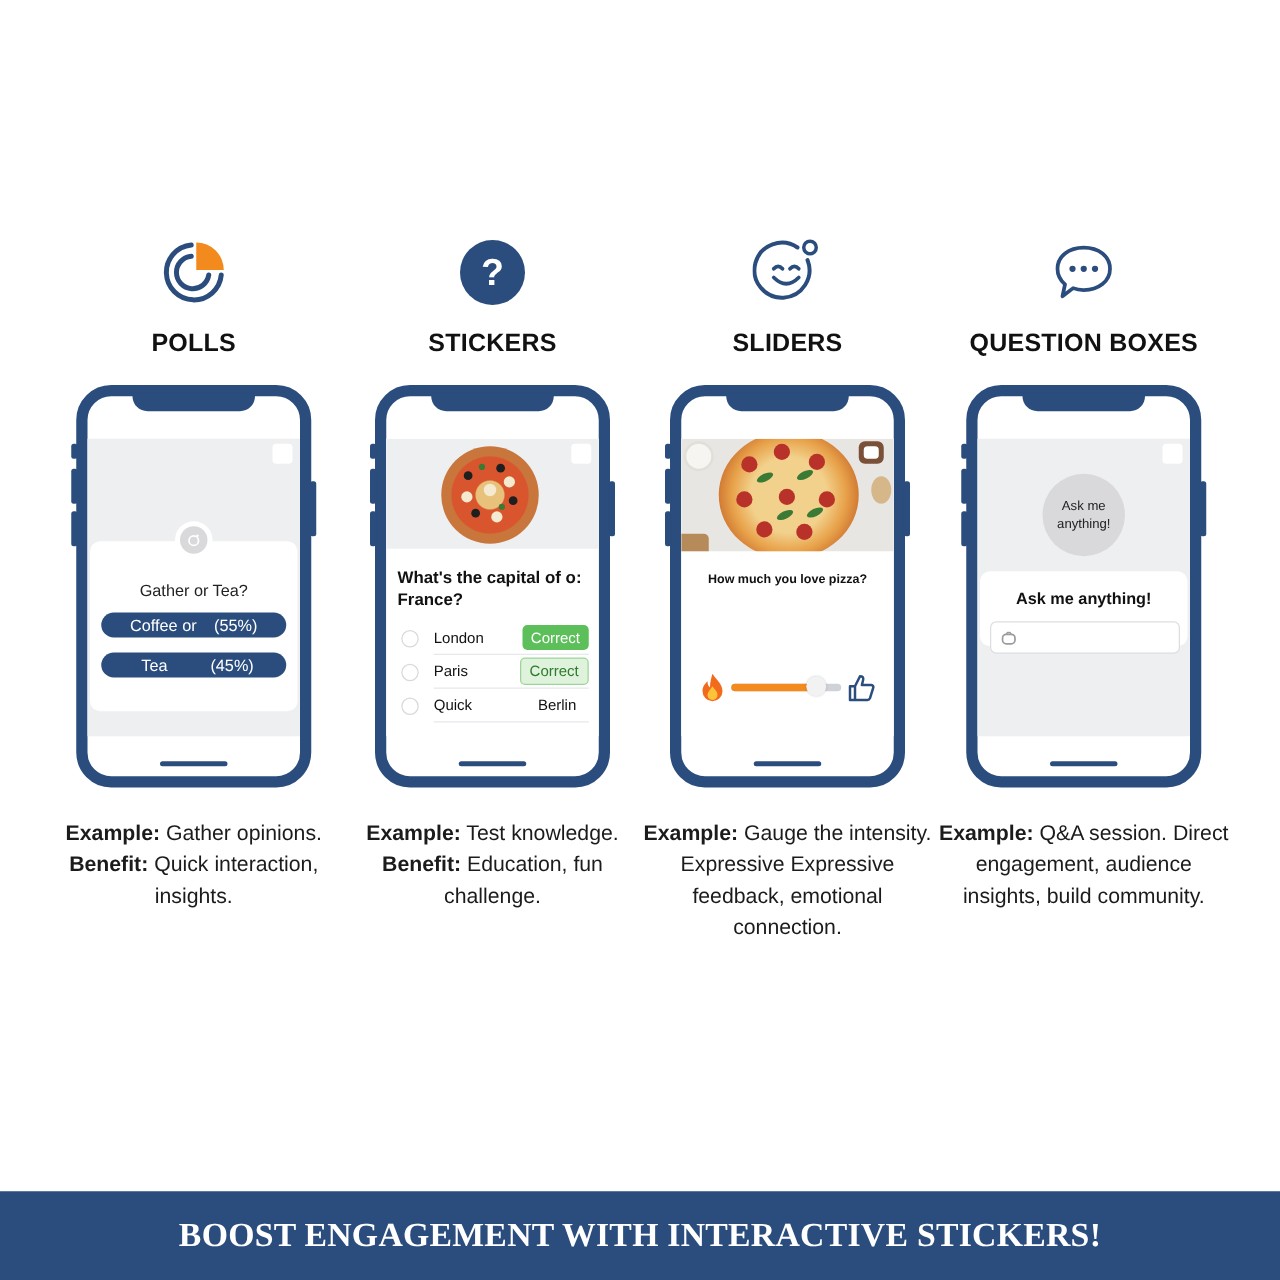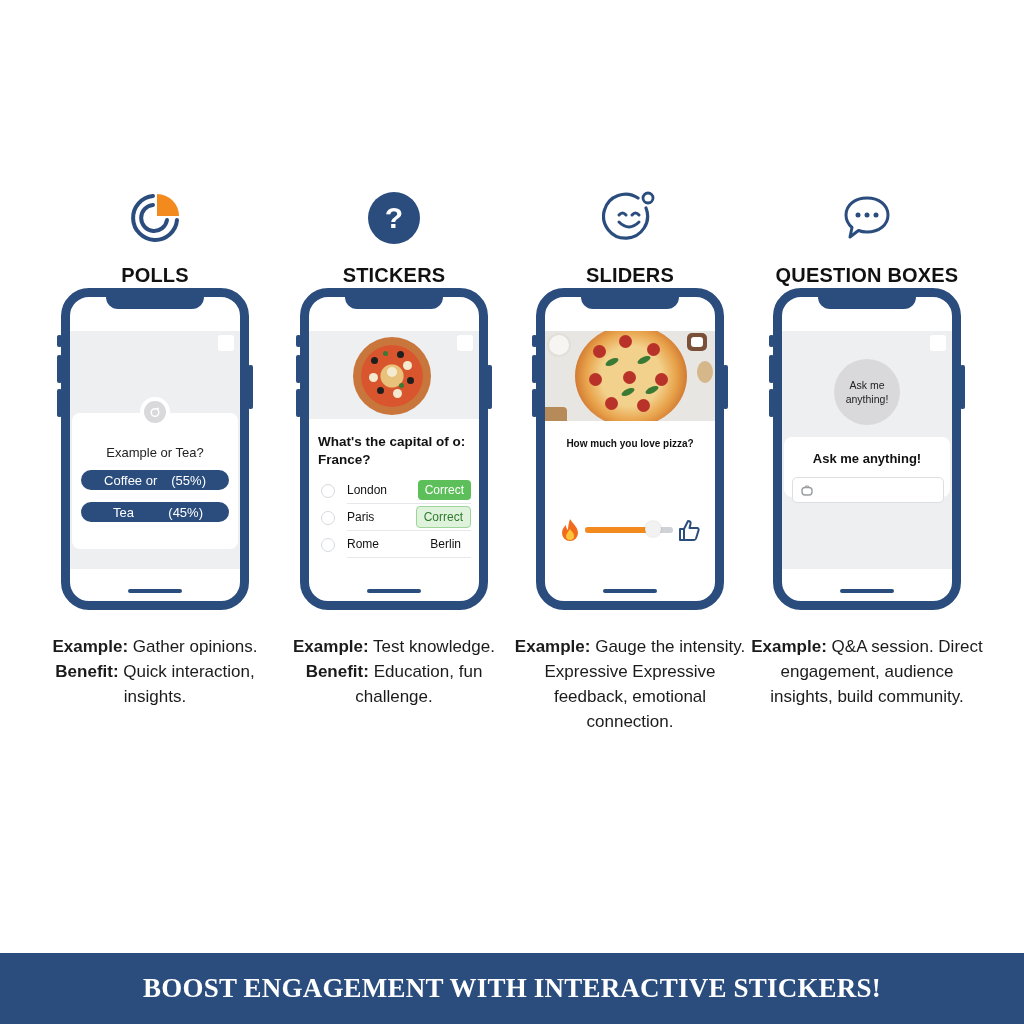--- a/index.html
+++ b/index.html
@@ -8,21 +8,21 @@
 
     .col { position: absolute; top: 190px; width: 236px; display: flex; flex-direction: column; align-items: center; }
     .col-1 { left: 37px; }
     .col-2 { left: 276px; }
     .col-3 { left: 512px; }
     .col-4 { left: 749px; }
 
     .feature-icon { width: 56px; height: 56px; display: flex; align-items: center; justify-content: center; }
     .feature-title { margin-top: 18px; font-weight: 700; font-size: 20px; letter-spacing: 0.2px; color: #111; height: 24px; }
 
-    .phone { width: 188px; height: 322px; border: 9px solid #2b4d7e; border-radius: 28px; background: #fff; position: relative; }
+    .phone { margin-top: 20px; width: 188px; height: 322px; border: 9px solid #2b4d7e; border-radius: 28px; background: #fff; position: relative; }
     .phone .notch { position: absolute; top: -2px; left: 50%; transform: translateX(-50%); width: 98px; height: 14px; background: #2b4d7e; border-radius: 0 0 12px 12px; }
     .phone .side-btn { position: absolute; width: 5px; background: #2b4d7e; border-radius: 2px; }
     .phone .sb-l1 { left: -13px; top: 38px; height: 12px; }
     .phone .sb-l2 { left: -13px; top: 58px; height: 28px; }
     .phone .sb-l3 { left: -13px; top: 92px; height: 28px; }
     .phone .sb-r { right: -13px; top: 68px; height: 44px; }
     .phone .home-bar { position: absolute; bottom: 8px; left: 50%; transform: translateX(-50%); width: 54px; height: 4px; background: #2b4d7e; border-radius: 2px; }
     .screen { position: absolute; left: 0; right: 0; top: 34px; height: 238px; background: #eeeff1; overflow: hidden; }
     .corner-box { position: absolute; right: 6px; top: 4px; width: 16px; height: 16px; background: #fff; border-radius: 3px; }
 
@@ -103,21 +103,21 @@
       <div class="corner-box"></div>
       <div class="poll-card">
         <div class="poll-badge">
           <div class="poll-badge-inner">
             <svg width="12" height="12" viewBox="0 0 12 12">
                 <circle cx="6" cy="6.5" r="3.8" fill="none" stroke="#fff" stroke-width="1.4"></circle>
                 <circle cx="9" cy="2.5" r="1" fill="#fff"></circle>
               </svg>
           </div>
         </div>
-        <div class="poll-q">Example or Tea?</div>
+        <div class="poll-q">Gather or Tea?</div>
         <div class="poll-opt">
           <span>Coffee or</span>
           <span>(55%)</span>
         </div>
         <div class="poll-opt second">
           <span>Tea</span>
           <span>(45%)</span>
         </div>
       </div>
     </div>
@@ -171,21 +171,21 @@
         <div class="quiz-row">
           <div class="quiz-radio"></div>
           <div class="quiz-row-body">
             <span class="quiz-label">Paris</span>
             <span class="quiz-tag soft">Correct</span>
           </div>
         </div>
         <div class="quiz-row">
           <div class="quiz-radio"></div>
           <div class="quiz-row-body">
-            <span class="quiz-label">Rome</span>
+            <span class="quiz-label">Quick</span>
             <span class="quiz-tag plain">Berlin</span>
           </div>
         </div>
       </div>
     </div>
     <div class="home-bar"></div>
   </div>
   <div class="desc">
     <b>Example:</b><span> Test knowledge.</span><br>
     <b>Benefit:</b><span> Education, fun challenge.</span>

